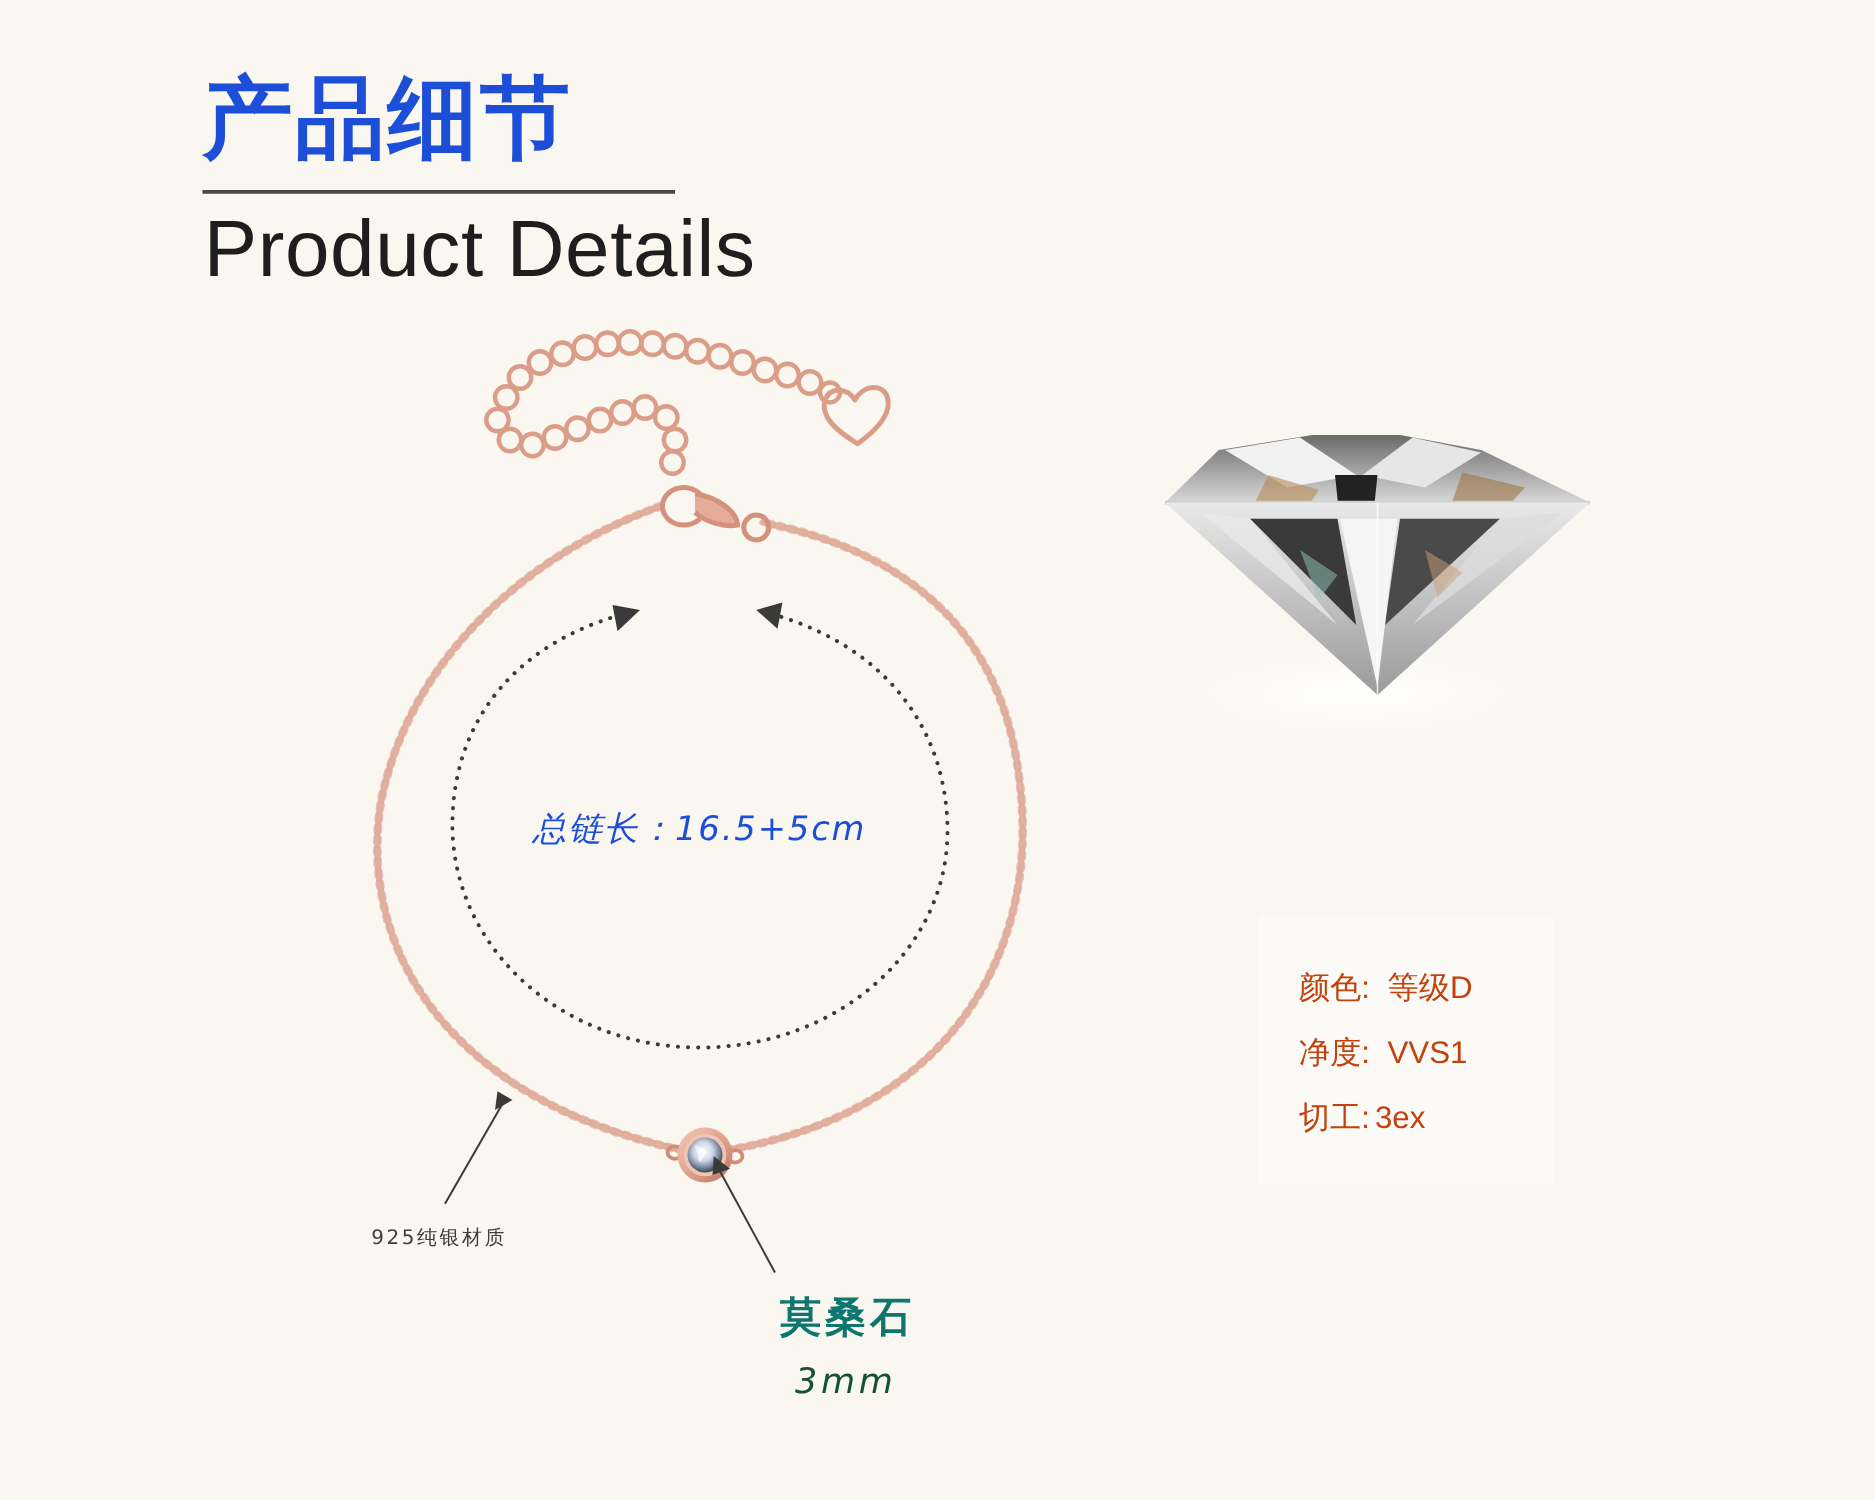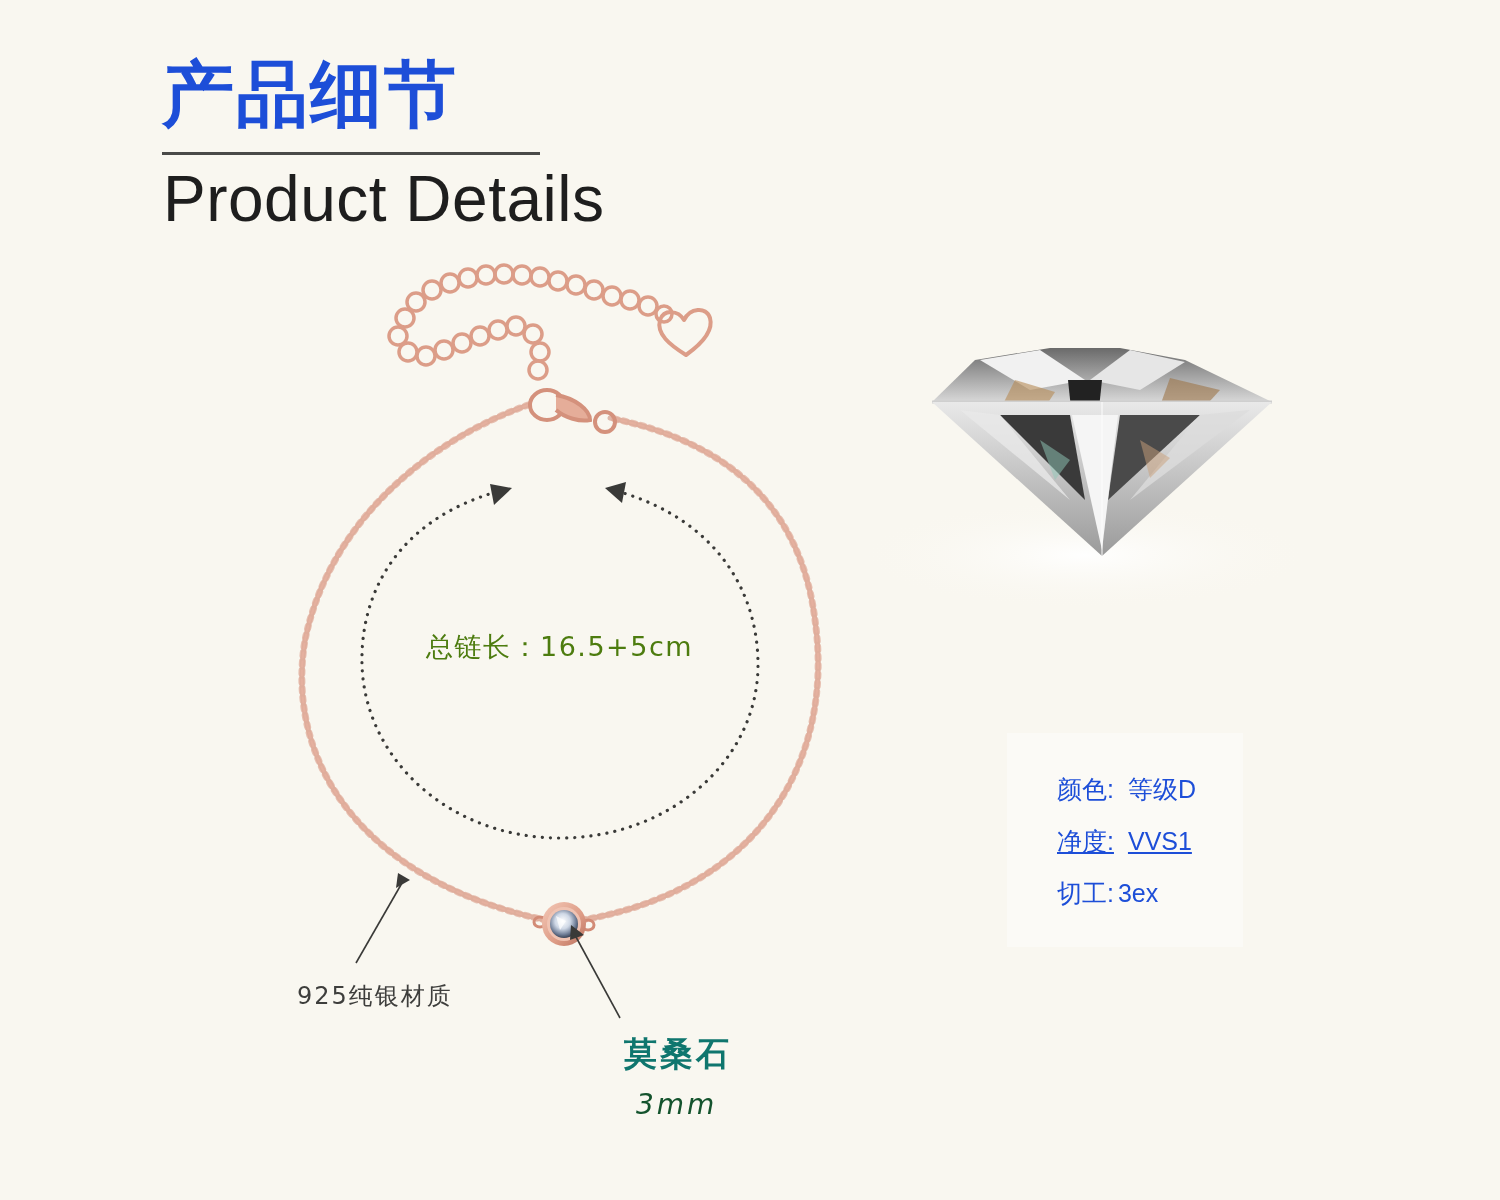--- a/index.html
+++ b/index.html
@@ -23,44 +23,44 @@
   .title-en {
     left: 163px; top: 164px;
     font-family: "Liberation Sans", sans-serif;
     font-size: 64px; font-weight: normal; color: #1e1e1e; line-height: 1.1;
     letter-spacing: 0.5px;
   }
 
   .bracelet-svg { left: 0; top: 0; width: 1500px; height: 1200px; }
 
   .length-label {
-    left: 426px; top: 629px;
-    font-size: 27px; color: #4d7c0f; letter-spacing: 1.5px;
+    left: 426px; top: 645px;
+    font-size: 27px; color: #1d4ed8; letter-spacing: 1.5px; font-style: italic;
   }
 
   .material-label {
     left: 297px; top: 980px;
-    font-size: 24px; color: #3e3e3c; letter-spacing: 2px;
+    font-size: 16px; color: #3e3e3c; letter-spacing: 2px;
   }
   .stone-name {
     left: 624px; top: 1032px;
     font-size: 33px; font-weight: bold; color: #0f766e; letter-spacing: 3px;
   }
   .stone-size {
     left: 636px; top: 1088px;
     font-size: 28px; color: #14532d; letter-spacing: 3px; font-style: italic;
   }
 
   .spec-box {
     left: 1007px; top: 733px; width: 236px; height: 214px;
     background: #fbfaf6;
   }
   .spec-row {
-    position: absolute; left: 50px;
-    font-size: 25px; color: #1d4ed8; white-space: nowrap;
+    position: absolute; left: 32px;
+    font-size: 25px; color: #c2410c; white-space: nowrap;
     font-family: "Liberation Sans", "DejaVu Sans", sans-serif;
   }
   .spec-row .k { margin-right: 14px; }
   .spec-row.tight .k { margin-right: 4px; margin-top: 44px; }
 
   .gem-wrap { left: 840px; top: 320px; width: 480px; height: 300px; }
 </style>
 </head>
 <body>
 
@@ -197,19 +197,19 @@
   <polygon points="360,95 410,90 290,180" fill="#dcdcdc" opacity="0.8"></polygon>
   <polygon points="200,120 230,140 215,160" fill="#8fc8b8" opacity="0.5"></polygon>
   <polygon points="300,120 330,138 310,158" fill="#c9a07a" opacity="0.5"></polygon>
   <line x1="262" y1="82" x2="262" y2="236" stroke="#ffffff" stroke-width="1.2" opacity="0.8"></line>
 </svg>
 
 <div class="abs spec-box">
   <div class="spec-row" style="top:40px;">
     <span class="k">颜色:</span><span>等级D</span>
   </div>
-  <div class="spec-row" style="top:92px;text-decoration:underline;">
+  <div class="spec-row" style="top:92px;">
     <span class="k">净度:</span><span>VVS1</span>
   </div>
   <div class="spec-row tight" style="top:144px;">
     <span class="k">切工:</span><span>3ex</span>
   </div>
 </div>
 
 </body></html>

